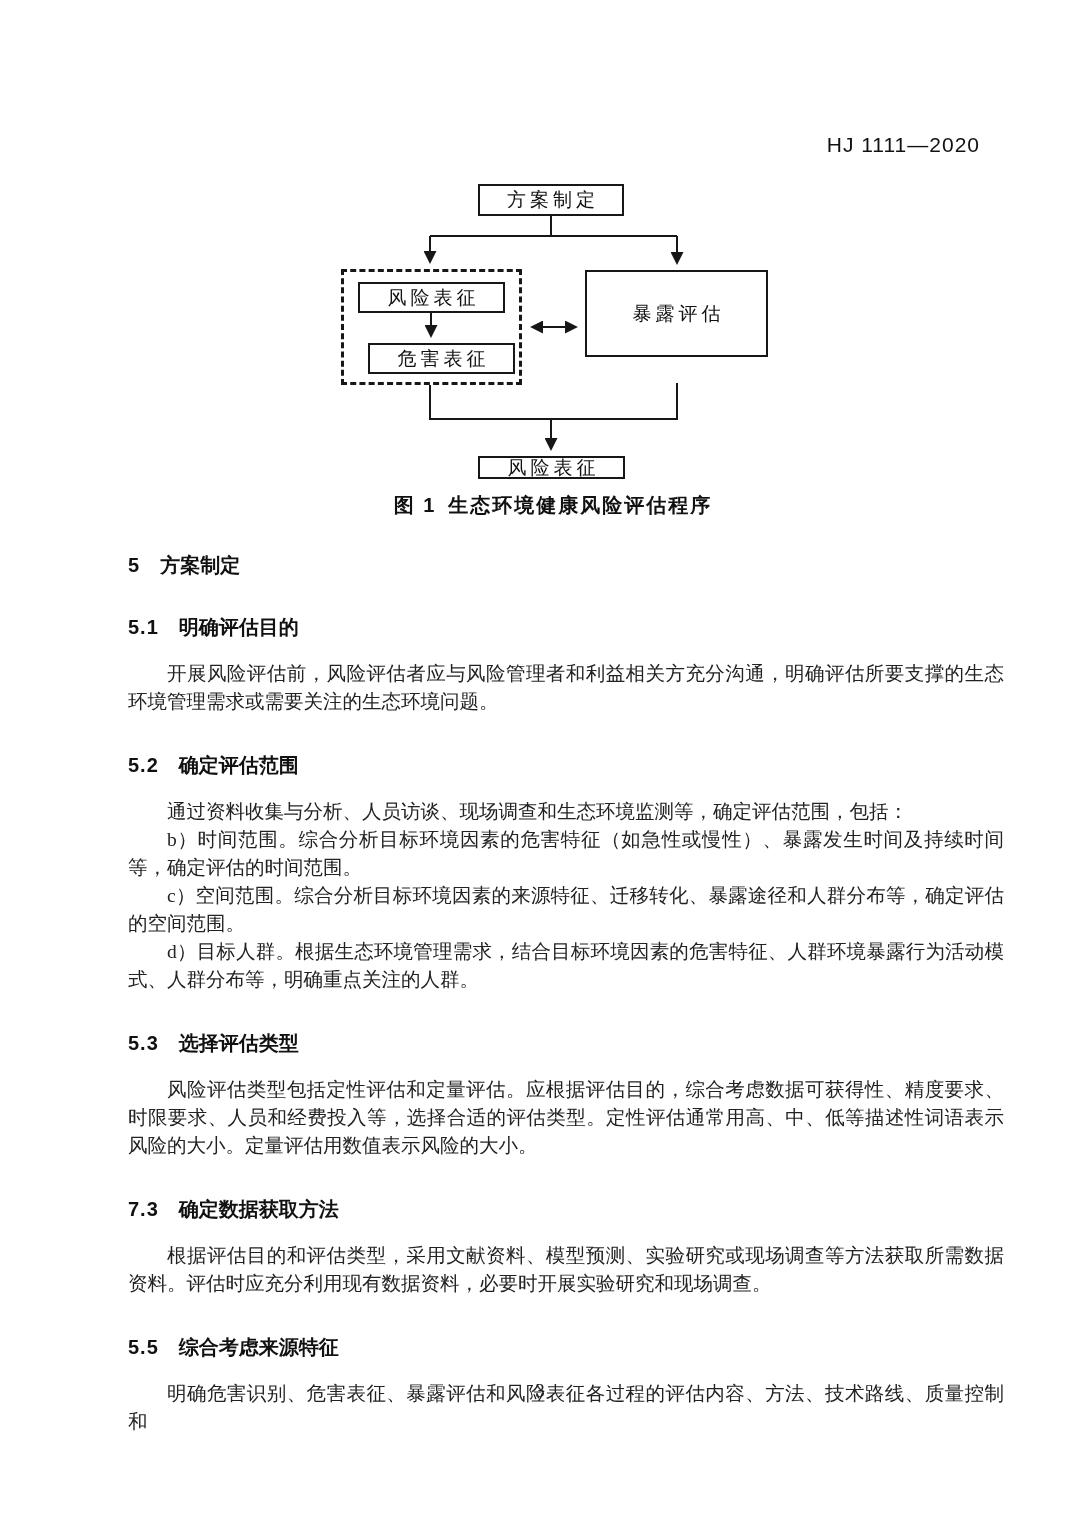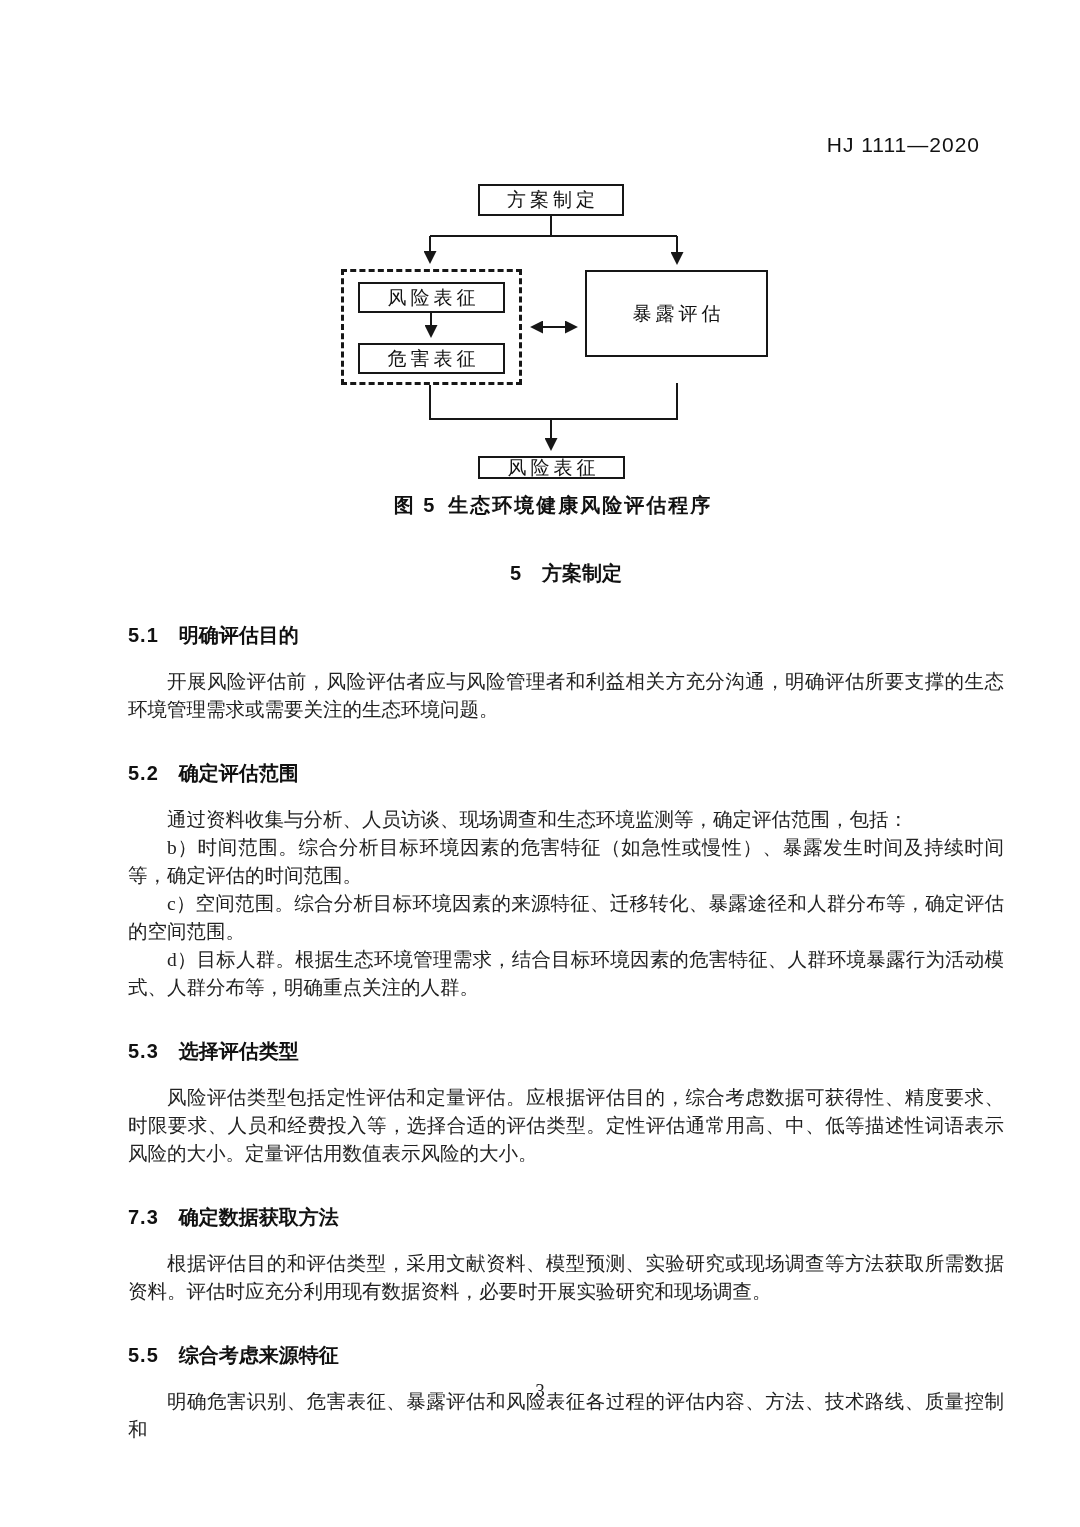--- a/index.html
+++ b/index.html
@@ -29,41 +29,41 @@
     box-sizing:border-box;
   }
   .fc-dashed{
     position:absolute;
     border:3px dashed #171717;background:transparent;
     box-sizing:border-box;
   }
   #box-plan{left:478px;top:184px;width:146px;height:32px;}
   #group-hazard{left:341px;top:269px;width:181px;height:116px;}
   #box-hazard-id{left:358px;top:282px;width:147px;height:31px;}
-  #box-hazard-char{left:358px;top:343px;width:147px;height:31px;}
+  #box-hazard-char{left:368px;top:343px;width:147px;height:31px;}
   #box-exposure{left:585px;top:270px;width:183px;height:87px;}
   #box-risk-char{left:478px;top:456px;width:147px;height:23px;}
   .fig-caption{
     position:absolute;left:13px;top:492px;width:1080px;
     text-align:center;
     font-family:"Liberation Sans", sans-serif;
     font-weight:bold;font-size:20px;letter-spacing:2px;color:#111111;
   }
   .fig-caption .cap-label{margin-right:12px;}
   
   .body-text{
     position:absolute;left:128px;top:548px;width:876px;
     font-size:19.5px;line-height:28px;text-align:justify;
   }
   .sec-heading{
     font-family:"Liberation Sans", sans-serif;
     font-weight:bold;font-size:20px;color:#111111;
     margin:36px 0 20px 0;line-height:26px;text-align:left;
   }
-  .sec-heading:first-child{margin-top:12px;text-align:center;}
+  .sec-heading:first-child{margin-top:4px;}
   .sec-heading .sec-num{margin-right:20px;letter-spacing:1px;}
   .para{margin:0;text-indent:2em;color:#222222;}
   .page-number{
     position:absolute;left:0;top:1380px;width:1080px;
     text-align:center;font-size:19px;color:#222222;
   }
 </style>
 </head>
 <body>
 
@@ -92,21 +92,21 @@
     </svg>
 
     <div class="fc-dashed" id="group-hazard"></div>
     <div class="fc-box" id="box-plan">方案制定</div>
     <div class="fc-box" id="box-hazard-id">风险表征</div>
     <div class="fc-box" id="box-hazard-char">危害表征</div>
     <div class="fc-box" id="box-exposure">暴露评估</div>
     <div class="fc-box" id="box-risk-char">风险表征</div>
 
     <div class="fig-caption">
-      <span class="cap-label">图 5</span><span>生态环境健康风险评估程序</span>
+      <span class="cap-label">图 1</span><span>生态环境健康风险评估程序</span>
     </div>
   </div>
 
   <div class="body-text" id="sections">
       <div class="sec-heading chapter"><span class="sec-num">5</span><span>方案制定</span></div>
       <div class="sec-heading sub"><span class="sec-num">5.1</span><span>明确评估目的</span></div>
       <p class="para">开展风险评估前，风险评估者应与风险管理者和利益相关方充分沟通，明确评估所要支撑的生态环境管理需求或需要关注的生态环境问题。</p>
       <div class="sec-heading sub"><span class="sec-num">5.2</span><span>确定评估范围</span></div>
       <p class="para">通过资料收集与分析、人员访谈、现场调查和生态环境监测等，确定评估范围，包括：</p>
       <p class="para">b）时间范围。综合分析目标环境因素的危害特征（如急性或慢性）、暴露发生时间及持续时间等，确定评估的时间范围。</p>

